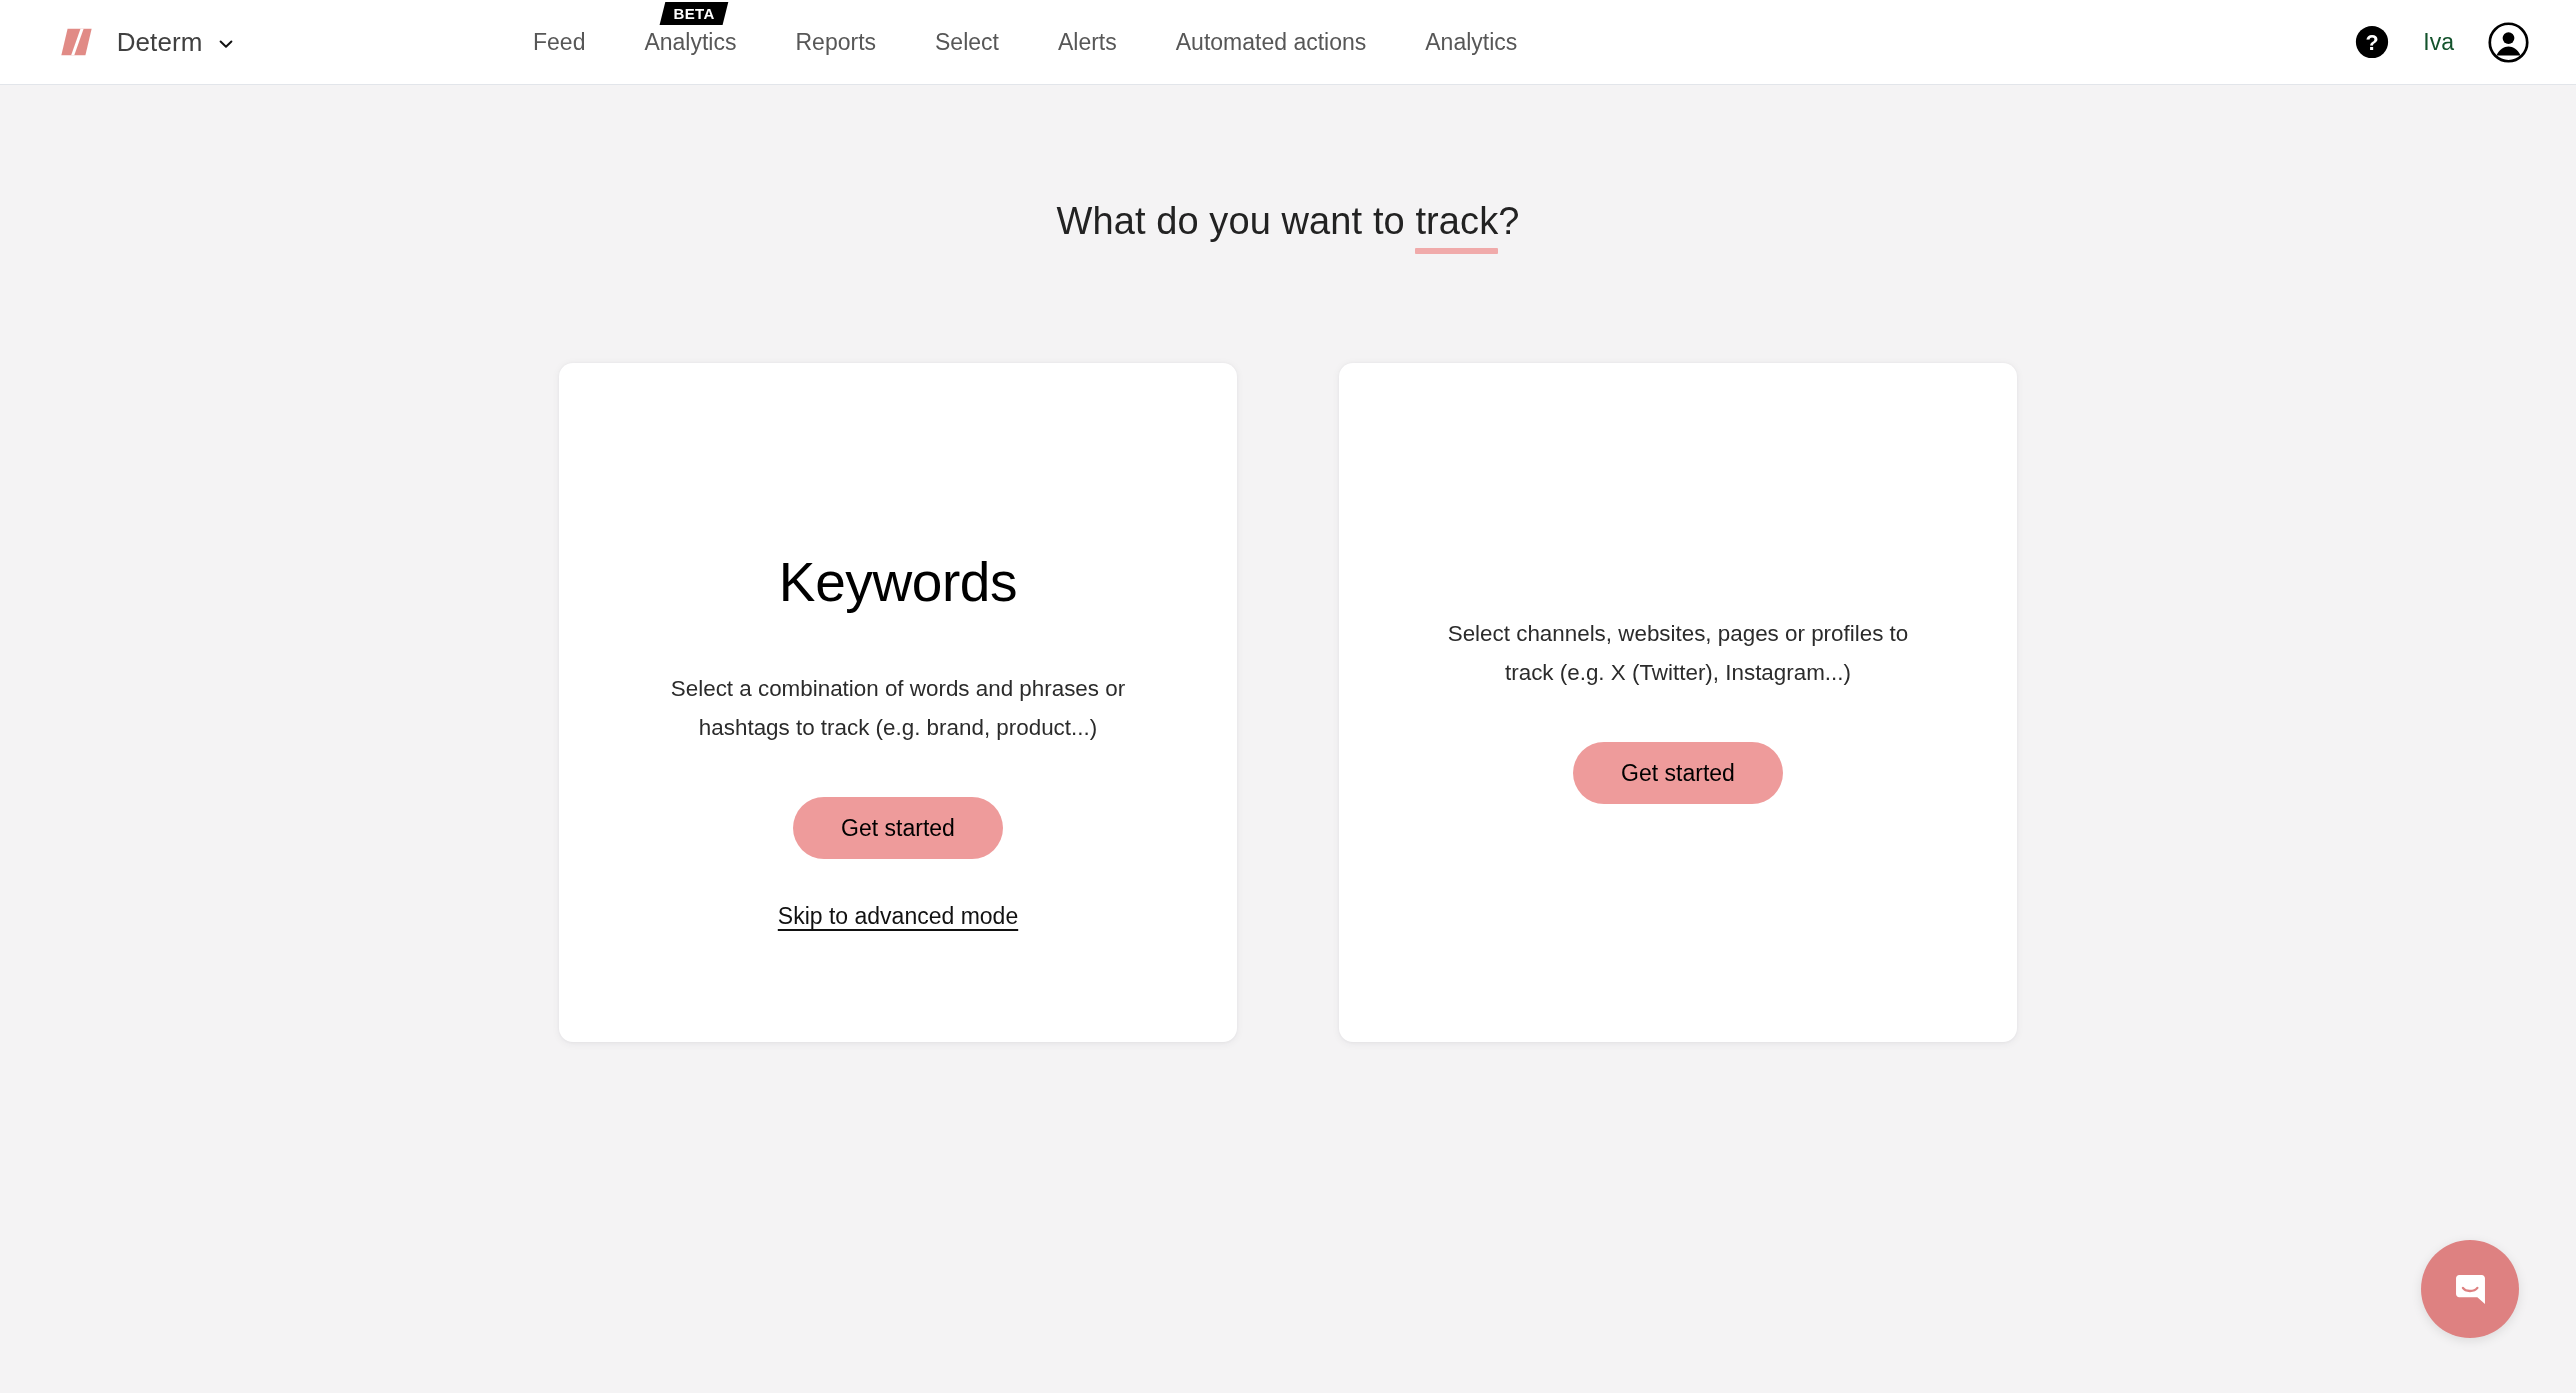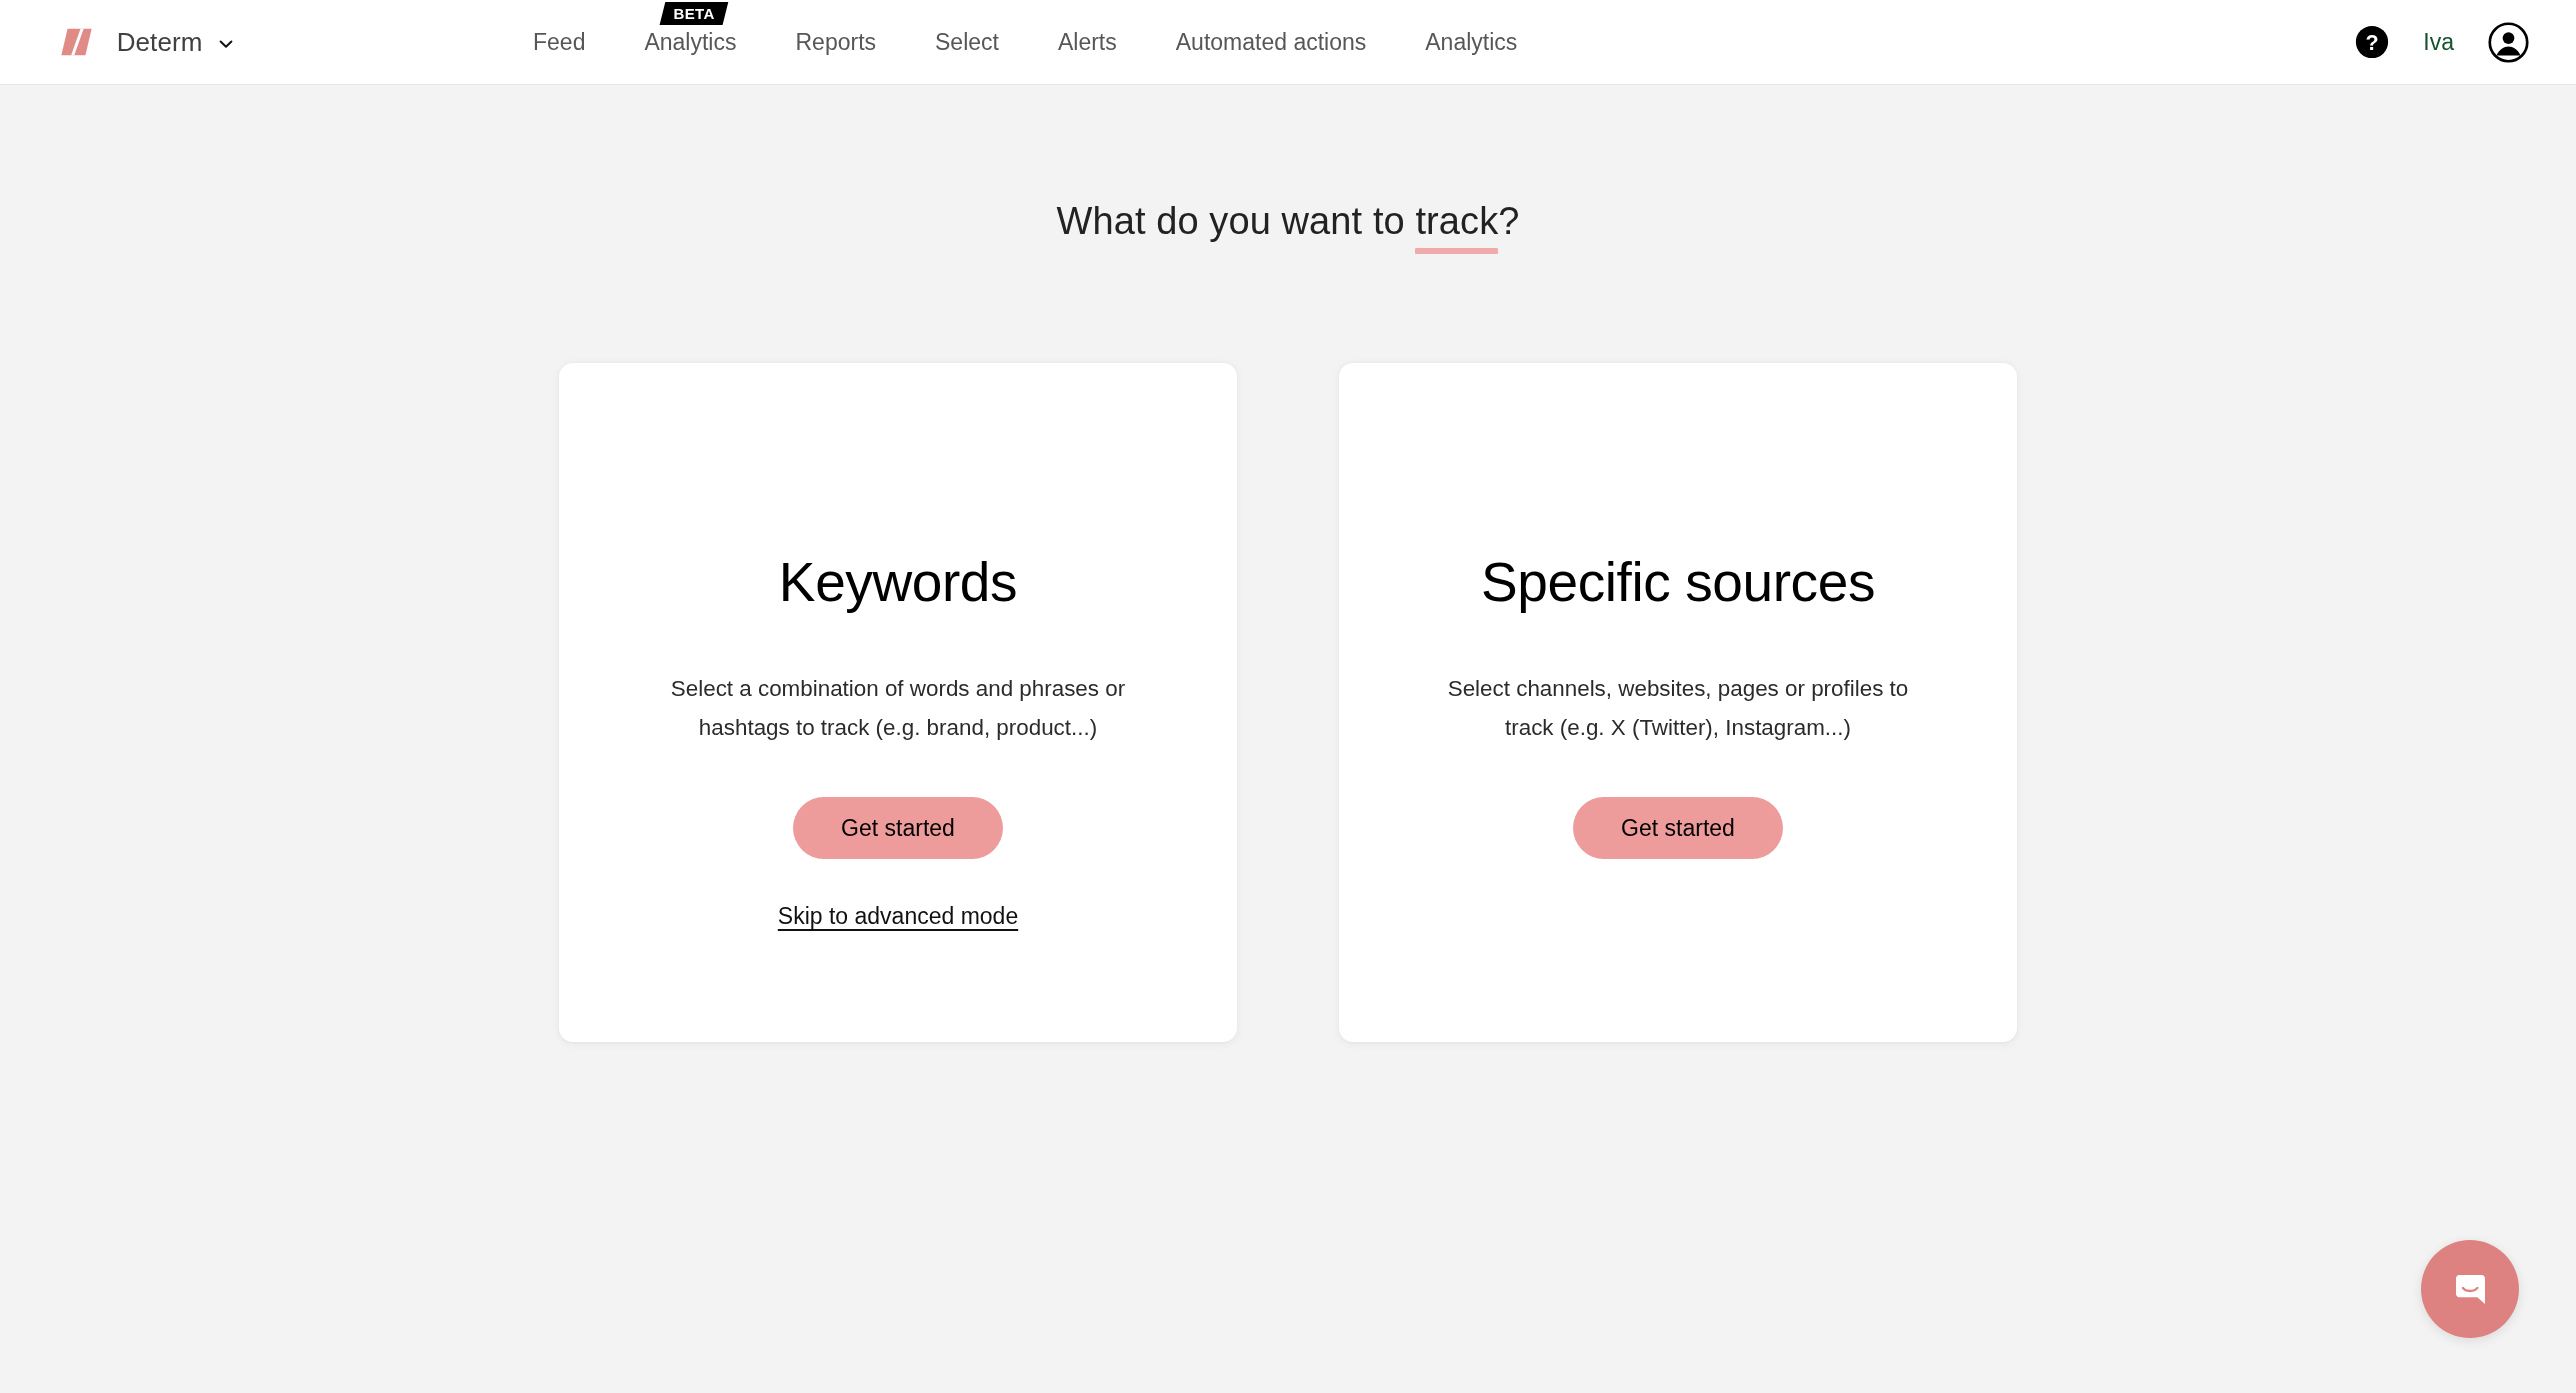--- a/index.html
+++ b/index.html
@@ -313,21 +313,20 @@
   <div class="cards">
 
     <section class="card">
       <h2 class="card-title">Keywords</h2>
       <p class="card-desc">Select a combination of words and phrases or hashtags to track (e.g. brand, product...)</p>
       <button class="btn-primary">Get started</button>
       <button class="link-skip">Skip to advanced mode</button>
     </section>
 
     <section class="card">
-      <h2 class="card-title">Specific sources</h2>
       <p class="card-desc">Select channels, websites, pages or profiles to track (e.g. X (Twitter), Instagram...)</p>
       <button class="btn-primary">Get started</button>
     </section>
 
   </div>
 </main>
 
 <button class="chat-launcher">
   <span>
     <svg width="47" height="47" viewBox="0 0 52 52" aria-hidden="true">

